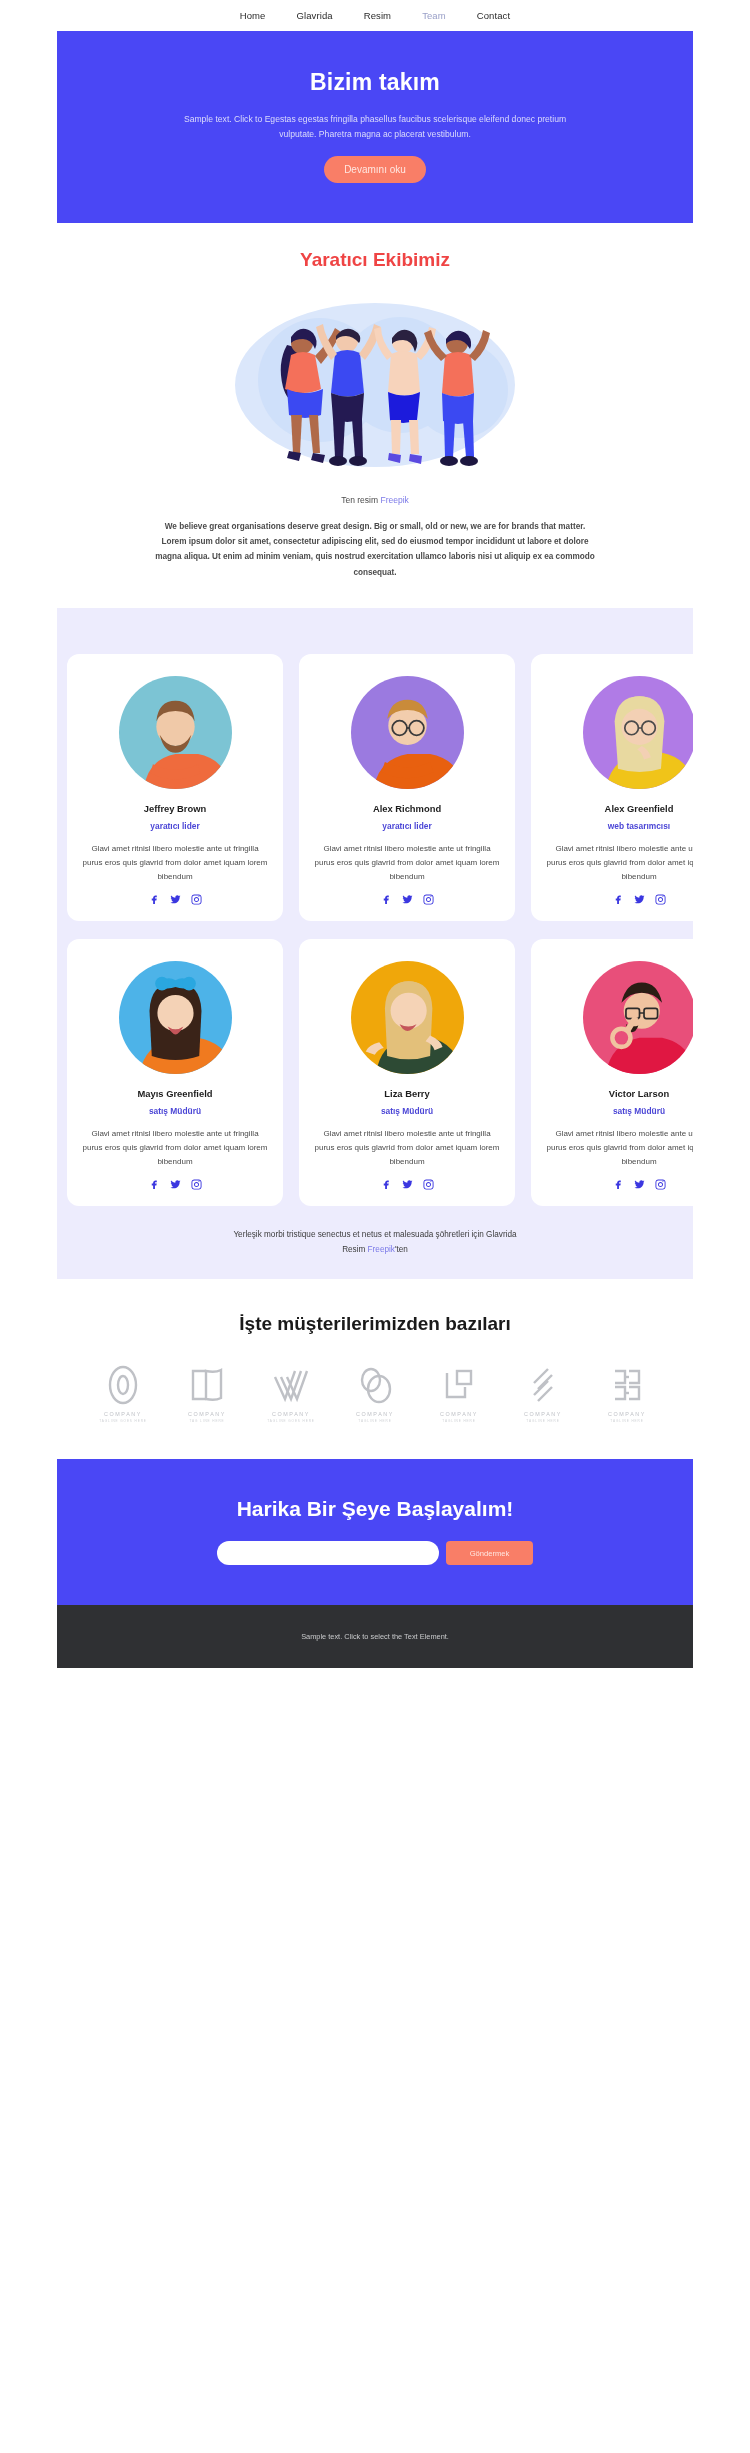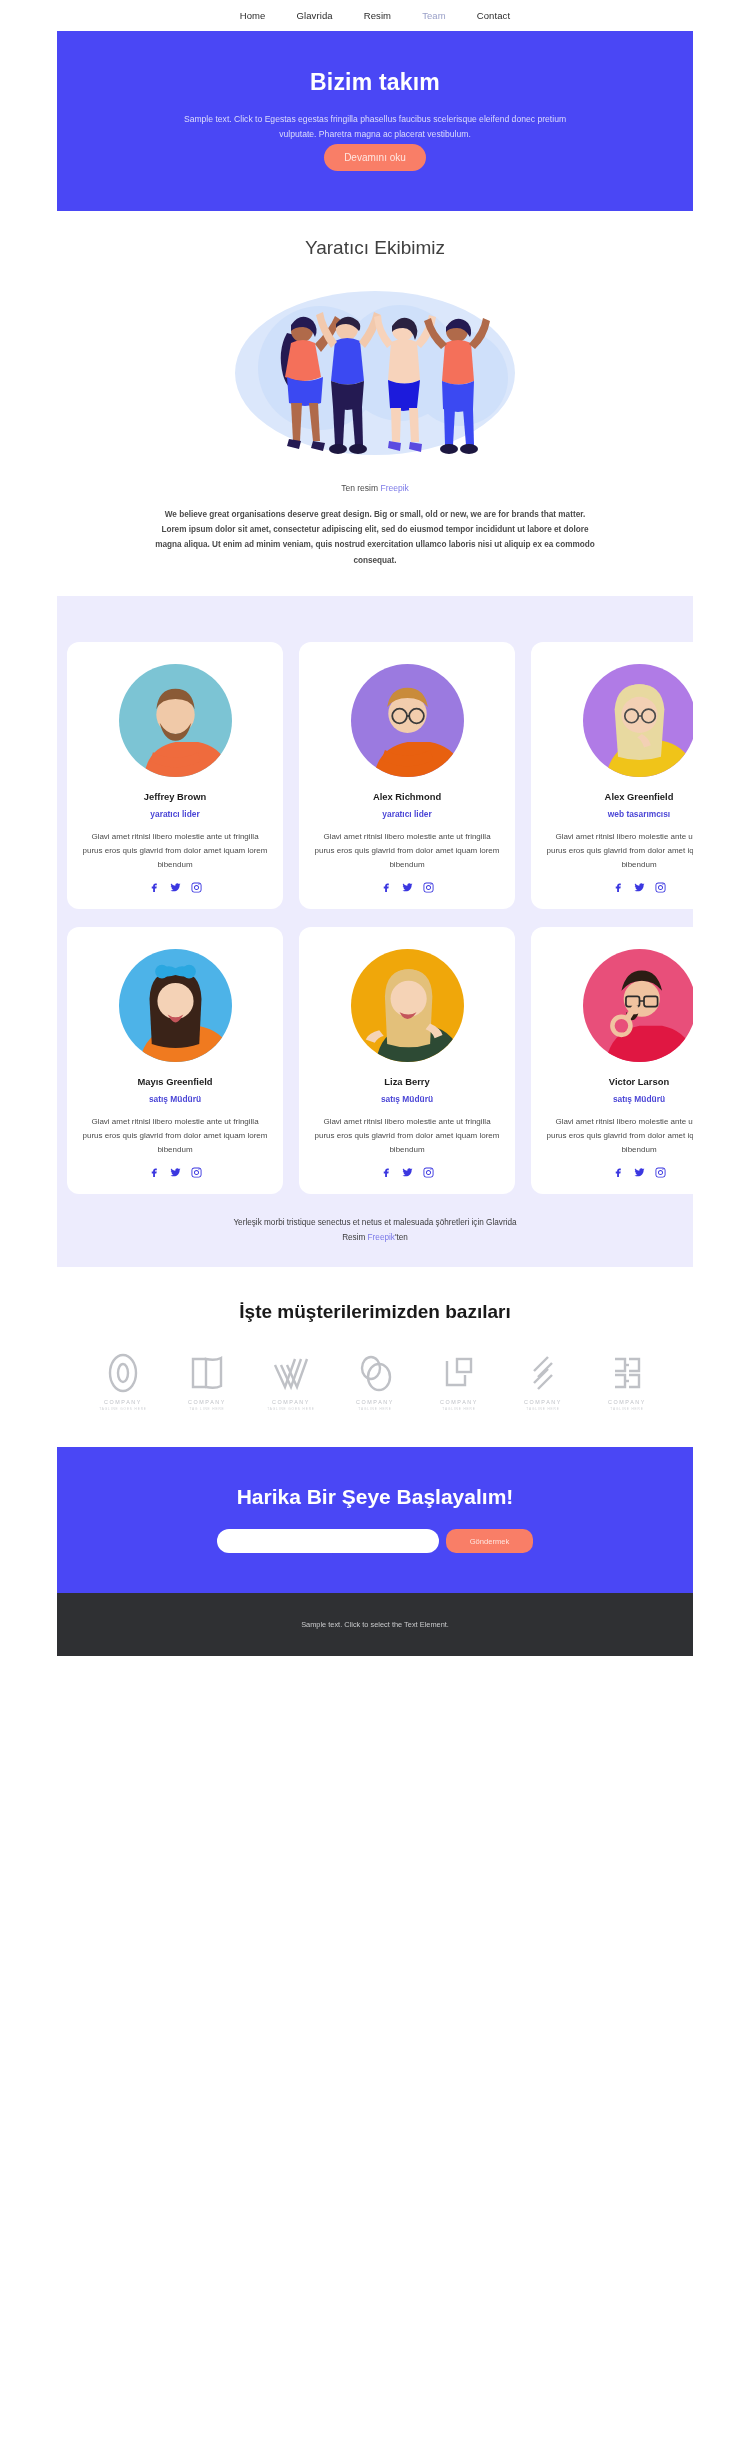--- a/index.html
+++ b/index.html
@@ -40,21 +40,21 @@
     font-size: 23px;
     font-weight: bold;
     letter-spacing: .2px;
     margin-bottom: 16px;
   }
   .hero p {
     color: #dcdcfb;
     font-size: 8.6px;
     line-height: 1.75;
     max-width: 400px;
-    margin: 0 auto 2px;
+    margin: 0 auto 14px;
   }
   .btn-coral {
     display: inline-block;
     background: #f97e67;
     color: #ffe7e1;
     font-size: 10px;
     border: none;
     border-radius: 30px;
     padding: 8px 20px;
     cursor: pointer;
@@ -62,22 +62,22 @@
   }
 
   
   .creative {
     background: #fff;
     padding: 26px 0 28px;
     text-align: center;
   }
   .creative h2 {
     font-size: 19px;
-    font-weight: normal;
-    color: #404040;
+    font-weight: bold;
+    color: #ef4444;
     margin-bottom: 14px;
   }
   .illus-wrap { width: 300px; margin: 0 auto; }
   .illus { width: 100%; display: block; }
   .caption {
     font-size: 8.5px;
     color: #4b4b4b;
     margin: 10px 0 14px;
   }
   .caption a { color: #7b79e8; text-decoration: none; }
@@ -218,21 +218,21 @@
     padding: 0 14px;
     font-size: 8px;
     font-family: inherit;
     outline: none;
   }
   .cta-form button {
     background: #f97e67;
     color: #ffe7e1;
     font-size: 7.6px;
     border: none;
-    border-radius: 10px;
+    border-radius: 4px;
     height: 24px;
     padding: 0 24px;
     cursor: pointer;
     font-family: inherit;
   }
 
   
   .footer {
     background: #2f3033;
     height: 63px;

